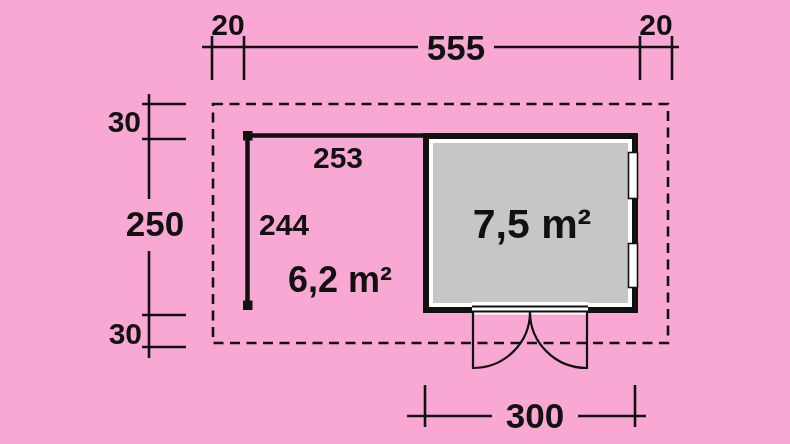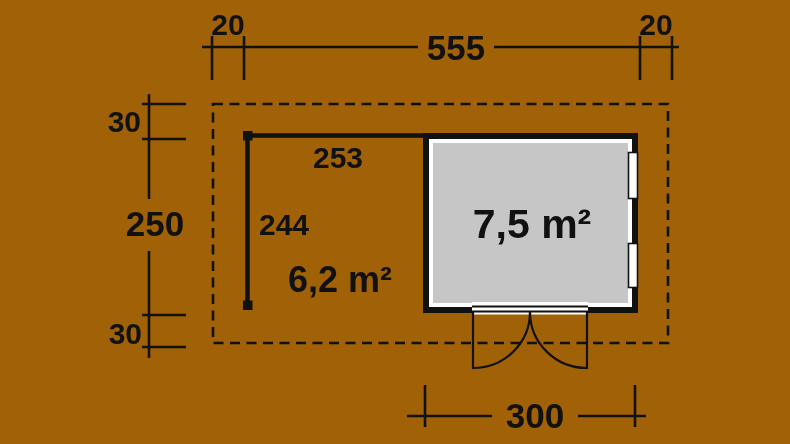--- a/index.html
+++ b/index.html
@@ -1,19 +1,19 @@
 <!DOCTYPE html>
 <html><head>
 <meta charset="utf-8">
 <style>
   html,body{margin:0;padding:0;background:#ffffff;}
   .canvas{
     position:relative;
     width:790px;height:444px;
-    background:#a16207;
+    background:#f9a8d4;
     overflow:hidden;
     font-family:"Liberation Sans", sans-serif;
   }
   svg text{
     font-family:"Liberation Sans","DejaVu Sans",sans-serif;
     font-weight:700;
     fill:#111111;
   }
   .dim-label{font-size:30px;}
   .dim-label-lg{font-size:35px;}

